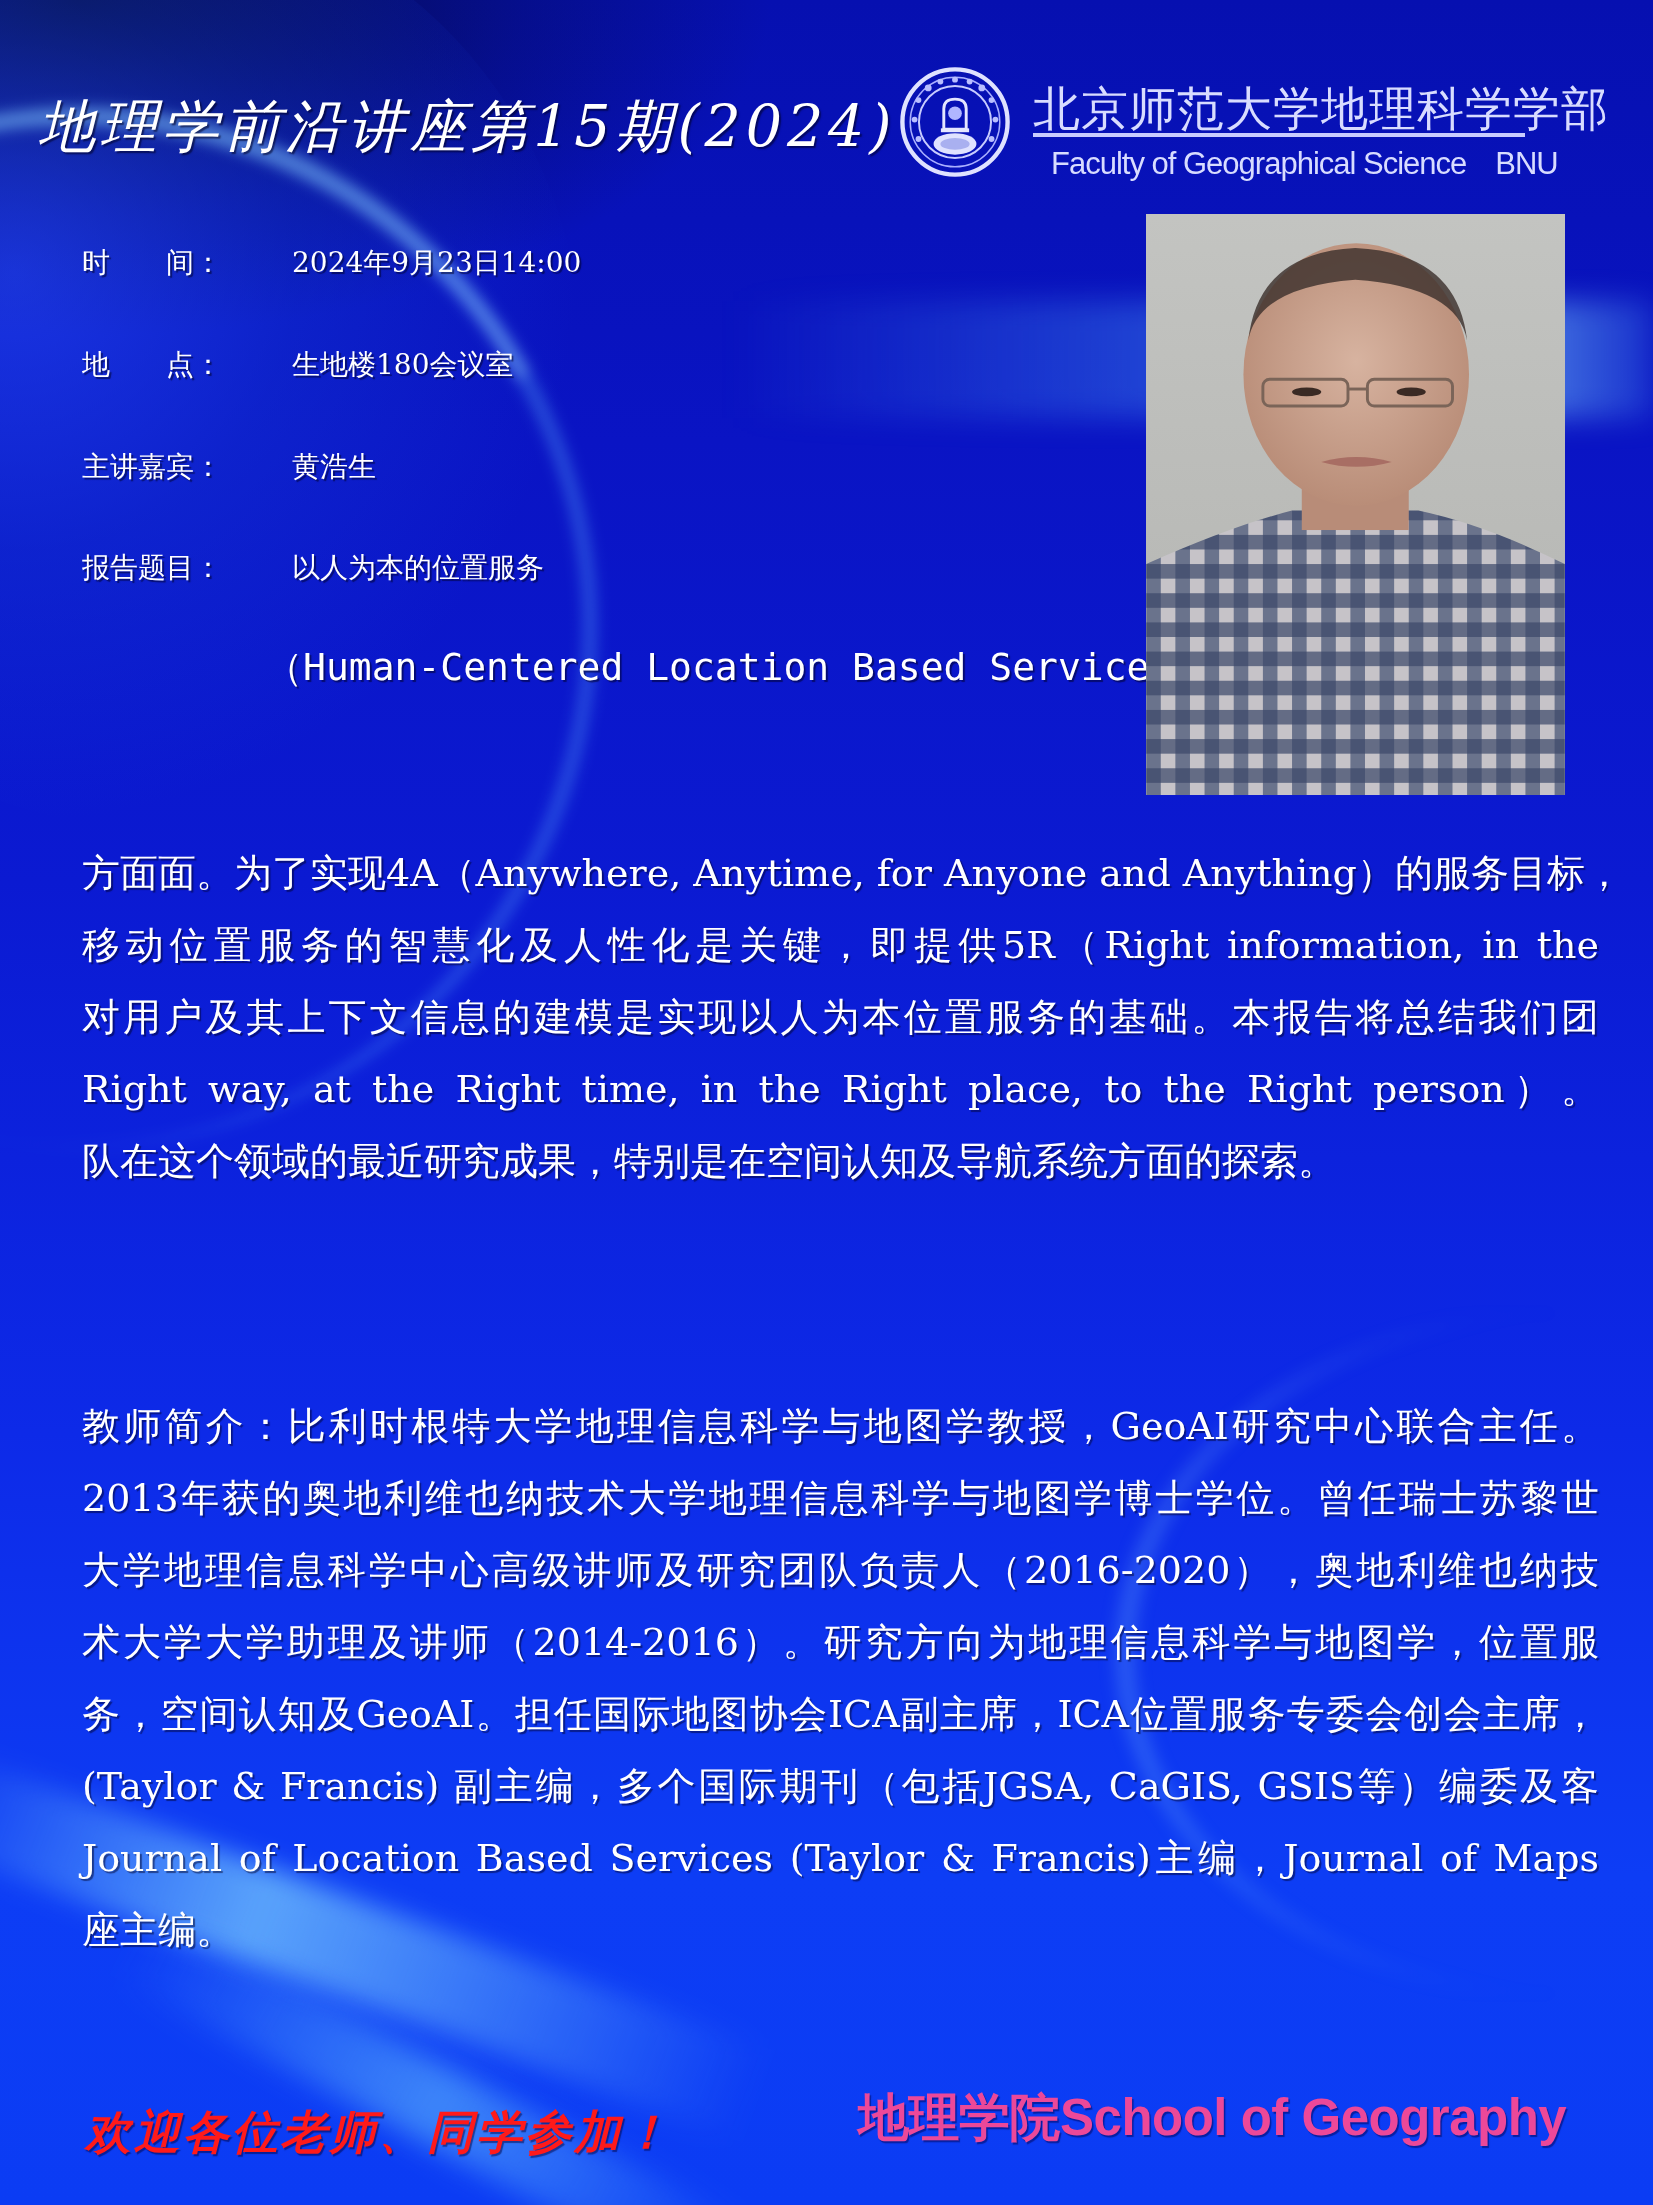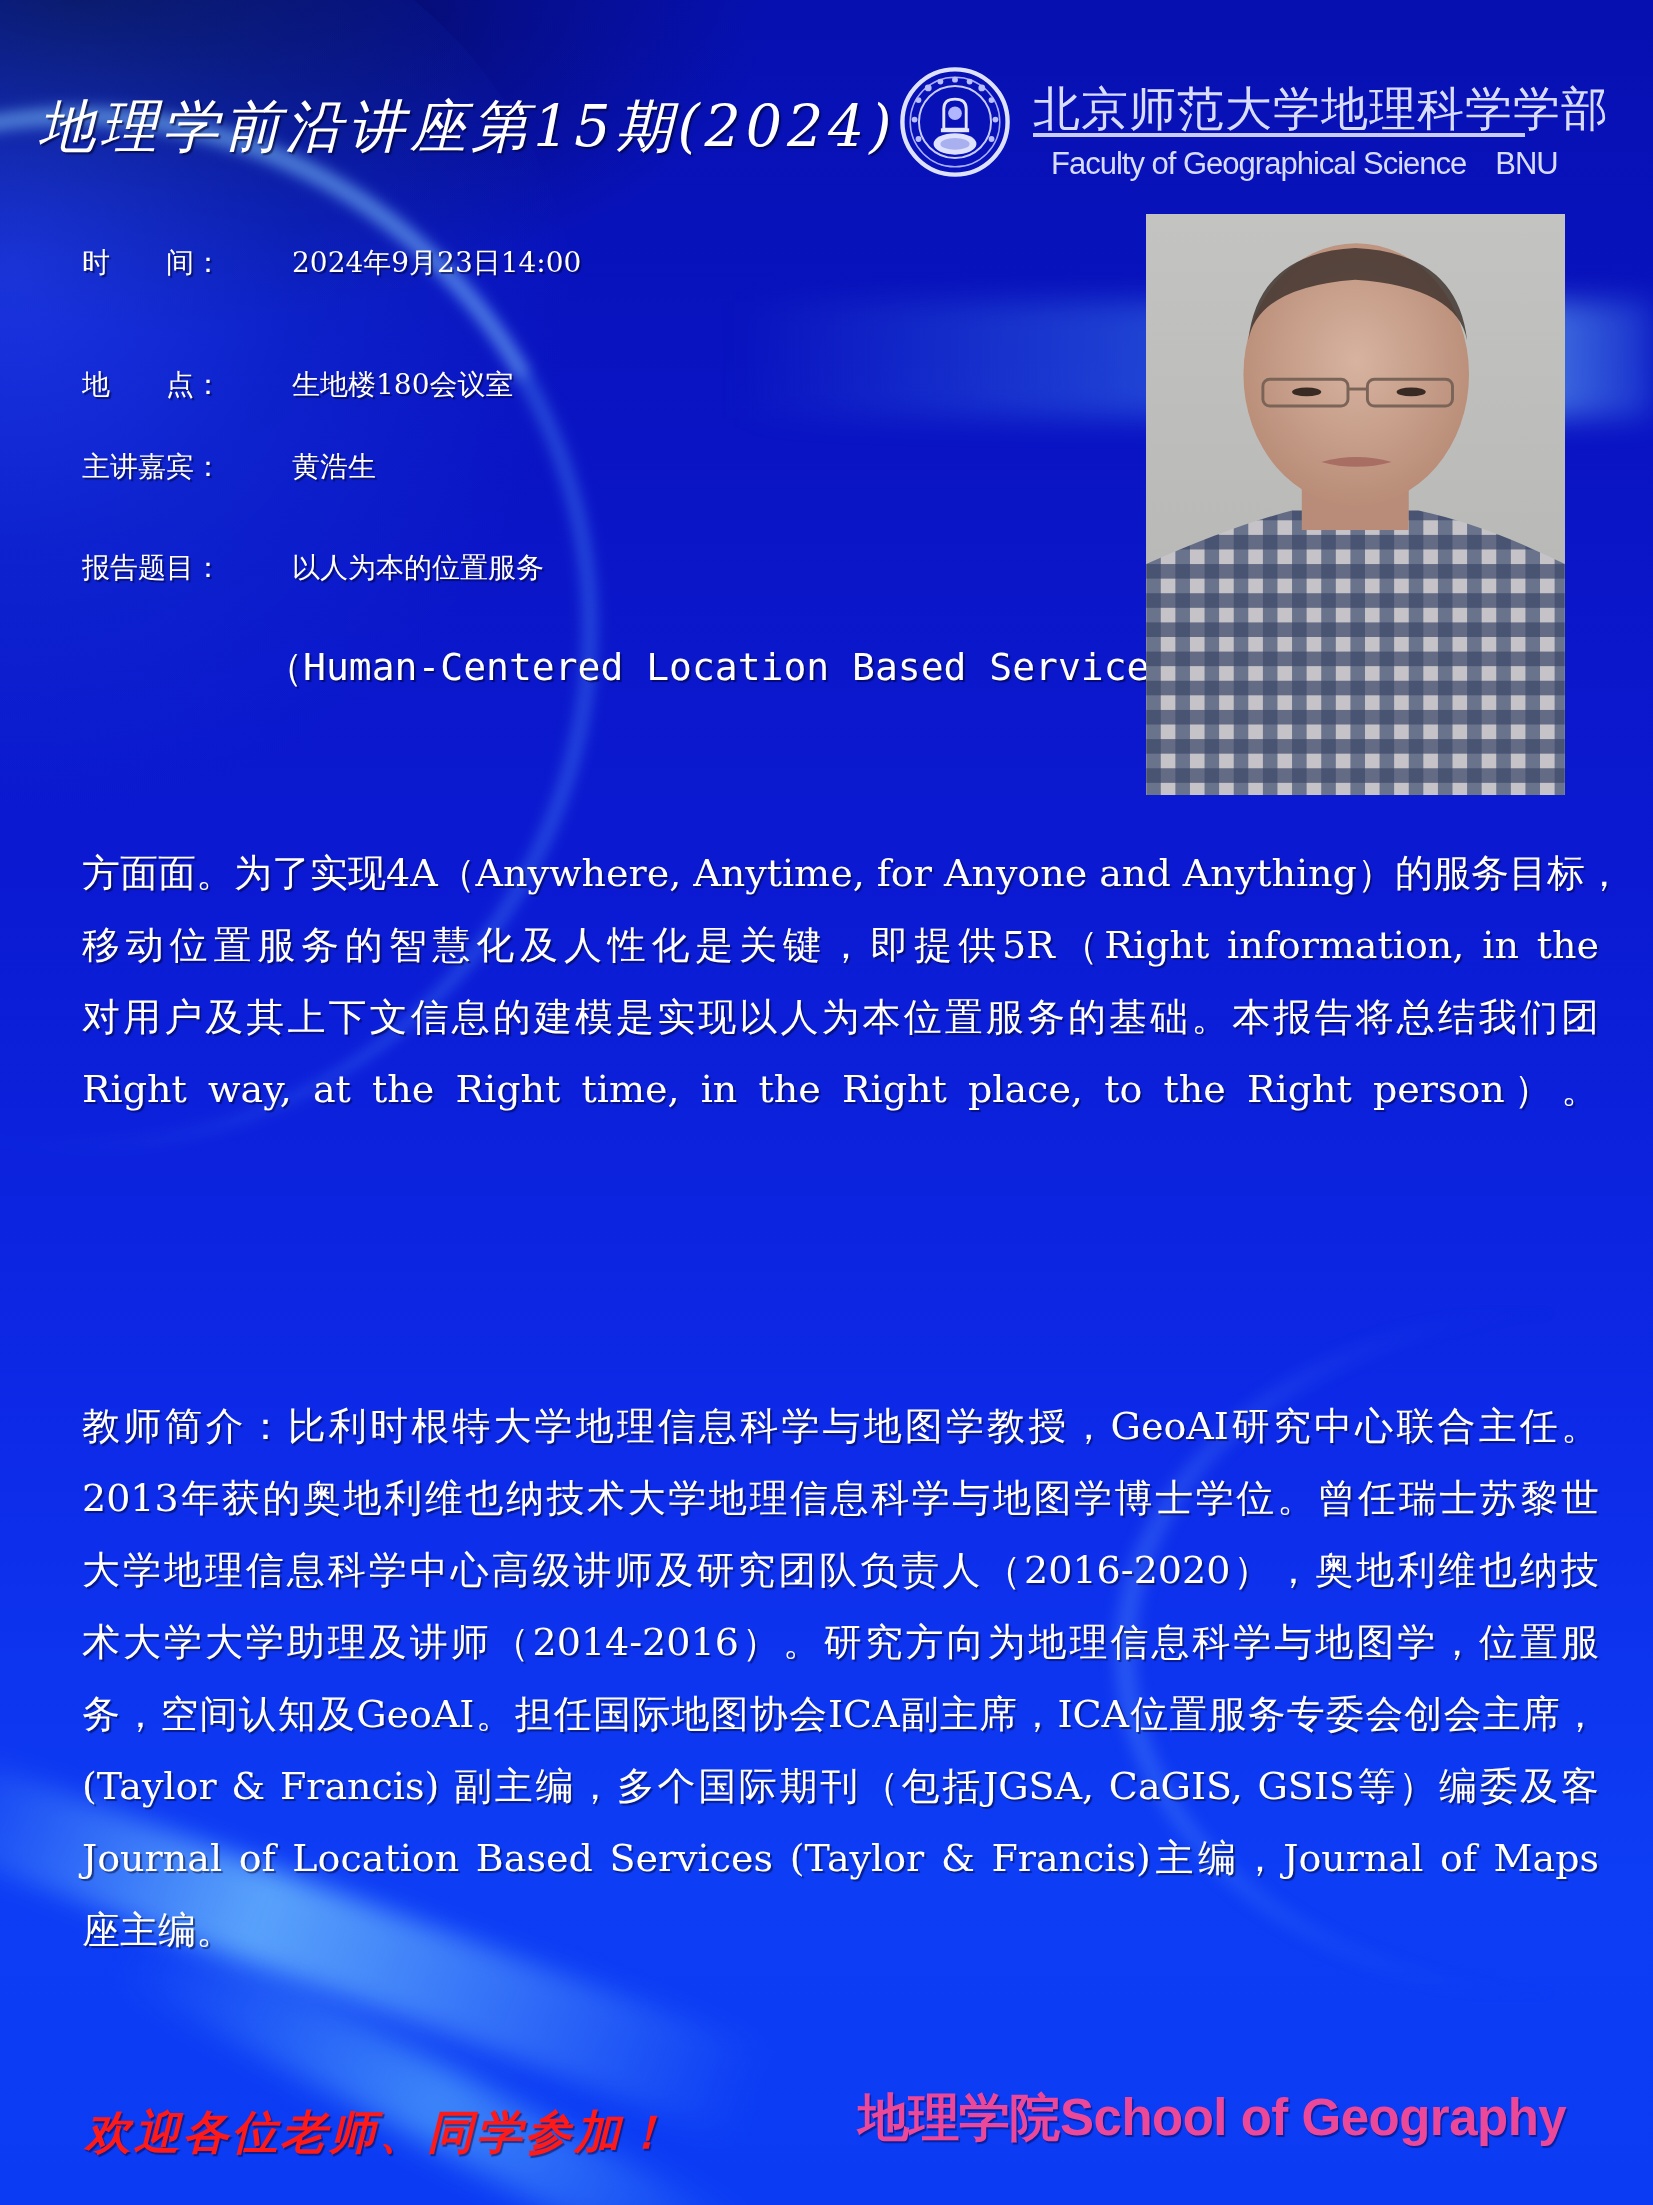--- a/index.html
+++ b/index.html
@@ -159,21 +159,21 @@
     <ellipse cx="115" cy="160" rx="30" ry="12" fill="#a9b0f0"></ellipse>
   </svg>
   <div class="logo-cn">北京师范大学地理科学学部</div>
   <div class="logo-rule"></div>
   <div class="logo-en"><span>Faculty of Geographical Science</span><span class="bnu">BNU</span></div>
 </div>
 
 <div class="info-row" style="top:236px;">
   <span class="label">时　　间：</span><span>2024年9月23日14:00</span>
 </div>
-<div class="info-row" style="top:338px;margin-top:20px;">
+<div class="info-row" style="top:338px;">
   <span class="label">地　　点：</span><span>生地楼180会议室</span>
 </div>
 <div class="info-row" style="top:440px;">
   <span class="label">主讲嘉宾：</span><span>黄浩生</span>
 </div>
 <div class="info-row" style="top:541px;">
   <span class="label">报告题目：</span><span>以人为本的位置服务</span>
 </div>
 <div class="subtitle">（Human-Centered Location Based Services）</div>
 
@@ -201,20 +201,21 @@
     <ellipse cx="545" cy="366" rx="30" ry="9" fill="#3a2a24"></ellipse>
     <path d="M360 510 Q432 490 505 510 Q432 530 360 510 Z" fill="#a86e64"></path>
   </svg>
 </div>
 
 <div class="para" style="top:837px;">
   <span class="line">方面面。为了实现4A（Anywhere, Anytime, for Anyone and Anything）的服务目标，</span>
   <span class="line">移动位置服务的智慧化及人性化是关键，即提供5R（Right information, in the</span>
   <span class="line">对用户及其上下文信息的建模是实现以人为本位置服务的基础。本报告将总结我们团</span>
   <span class="line">Right way, at the Right time, in the Right place, to the Right person）。</span>
+  <span class="line last">队在这个领域的最近研究成果，特别是在空间认知及导航系统方面的探索。</span>
 </div>
 
 <div class="para" style="top:1390px;">
   <span class="line">教师简介：比利时根特大学地理信息科学与地图学教授，GeoAI研究中心联合主任。</span>
   <span class="line">2013年获的奥地利维也纳技术大学地理信息科学与地图学博士学位。曾任瑞士苏黎世</span>
   <span class="line">大学地理信息科学中心高级讲师及研究团队负责人（2016-2020），奥地利维也纳技</span>
   <span class="line">术大学大学助理及讲师（2014-2016）。研究方向为地理信息科学与地图学，位置服</span>
   <span class="line">务，空间认知及GeoAI。担任国际地图协会ICA副主席，ICA位置服务专委会创会主席，</span>
   <span class="line">(Taylor &amp; Francis) 副主编，多个国际期刊（包括JGSA, CaGIS, GSIS等）编委及客</span>
   <span class="line">Journal of Location Based Services (Taylor &amp; Francis)主编，Journal of Maps</span>

